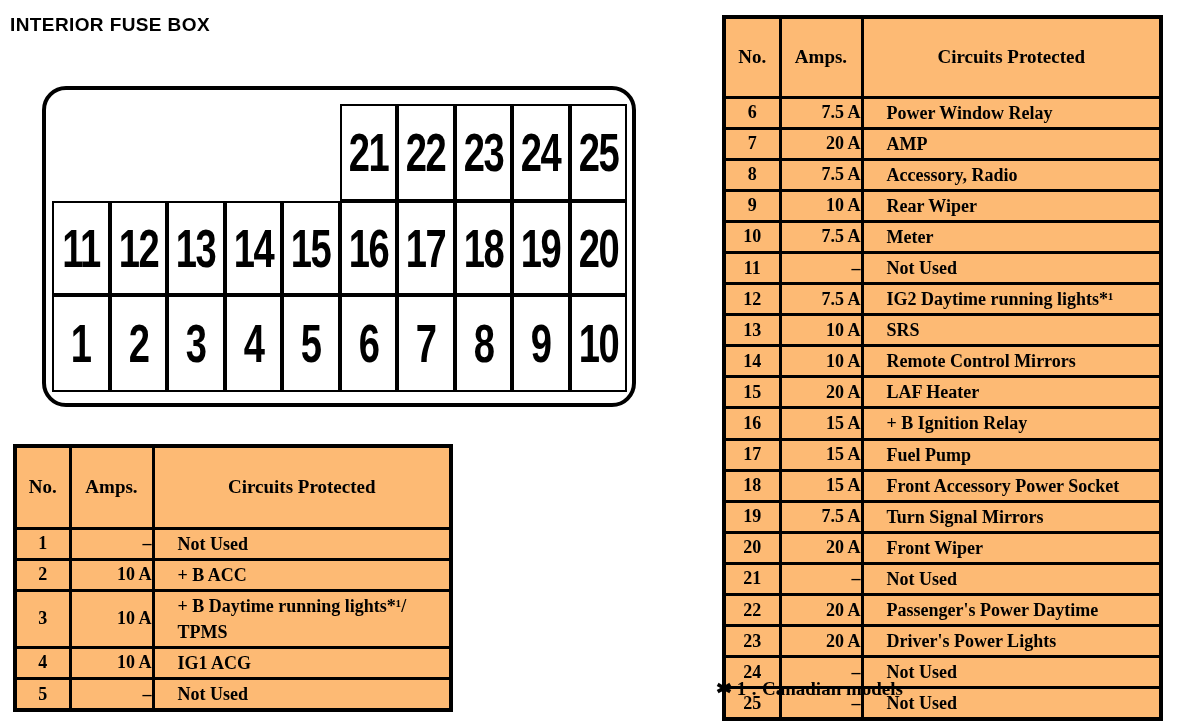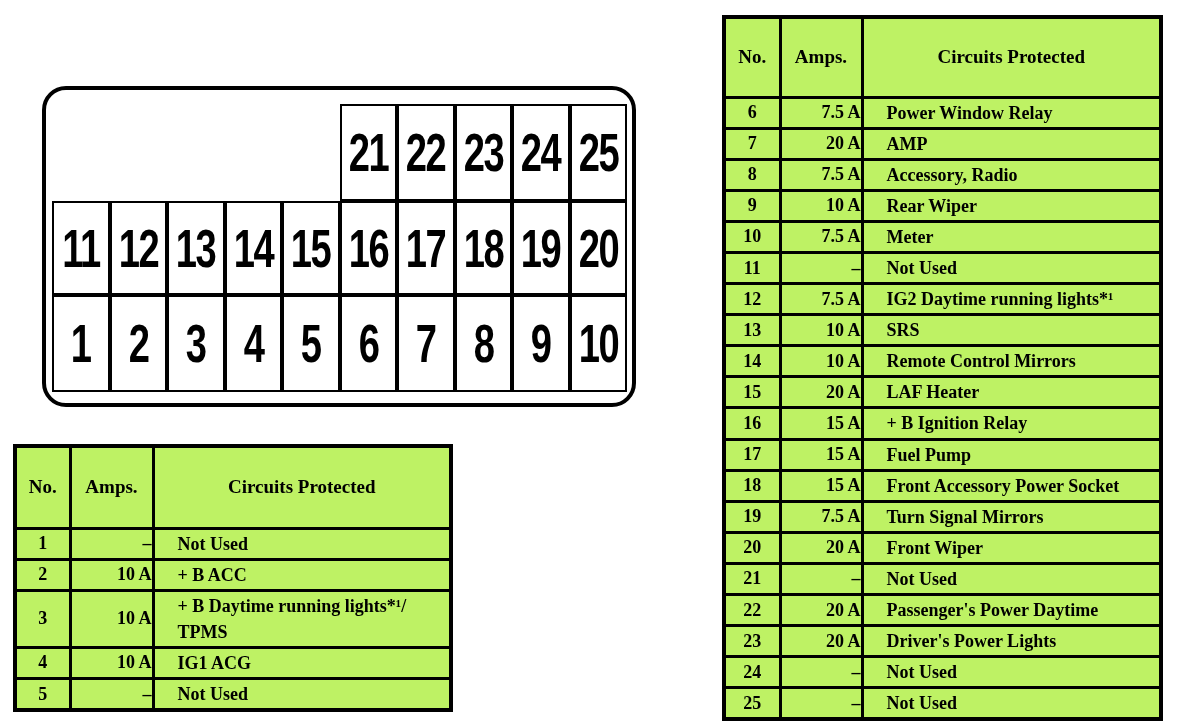--- a/index.html
+++ b/index.html
@@ -48,21 +48,21 @@
     transform: scaleX(0.72);
     line-height: 1;
     white-space: nowrap;
   }
 
   
   table.ftable {
     position: absolute;
     border-collapse: collapse;
     border: 4px solid #000;
-    background: #bef264;
+    background: #fdba74;
     table-layout: fixed;
   }
   .ftable th, .ftable td {
     border: 3px solid #000;
     font-weight: bold;
     color: #000;
     padding: 0;
   }
   .ftable th {
     font-size: 19px;
@@ -89,20 +89,21 @@
   .footnote {
     position: absolute; left: 716px; top: 677px;
     font-size: 19px; font-weight: bold;
   }
 </style>
 </head>
 <body>
 
 <div class="page">
 
+  <h1 class="title">INTERIOR FUSE BOX</h1>
 
   <div class="fusebox">
     <div class="fgrid" id="fgrid">
         <div class="fcell" style="grid-area: 1 / 6;">
           <span class="fnum">21</span>
         </div>
         <div class="fcell" style="grid-area: 1 / 7;">
           <span class="fnum">22</span>
         </div>
         <div class="fcell" style="grid-area: 1 / 8;">
@@ -330,14 +331,15 @@
           <td class="c-circ">Not Used</td>
         </tr>
         <tr>
           <td class="c-no">25</td>
           <td class="c-amps">–</td>
           <td class="c-circ">Not Used</td>
         </tr>
       </tbody>
   </table>
 
+  <div class="footnote">✱ 1 :  Canadian models</div>
 
 </div>
 
 </body></html>

